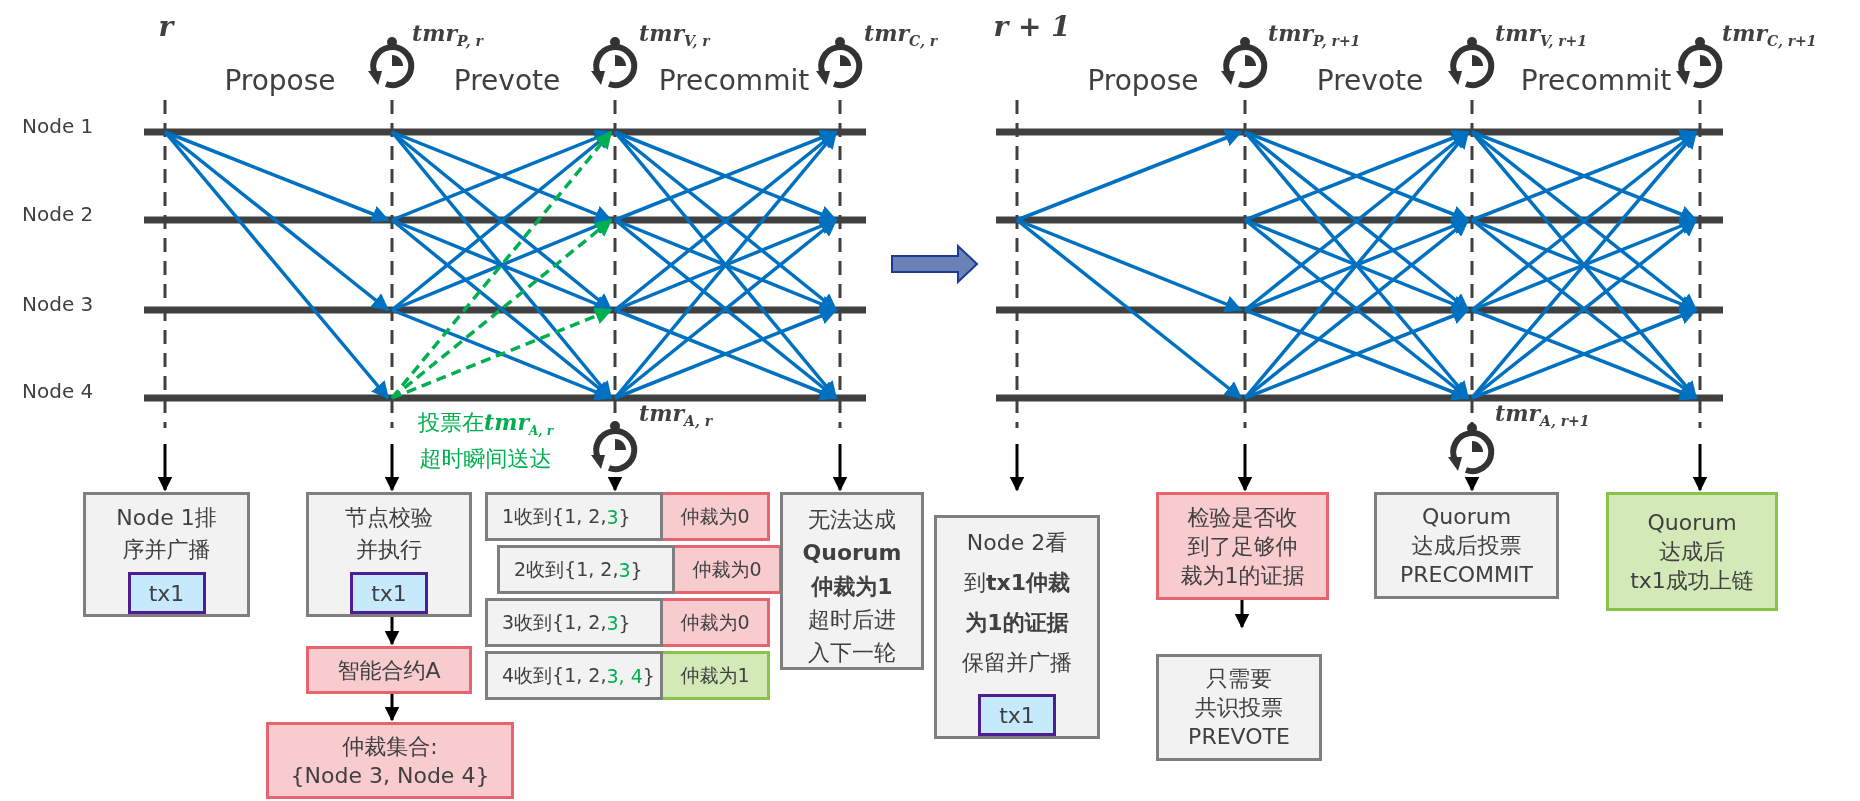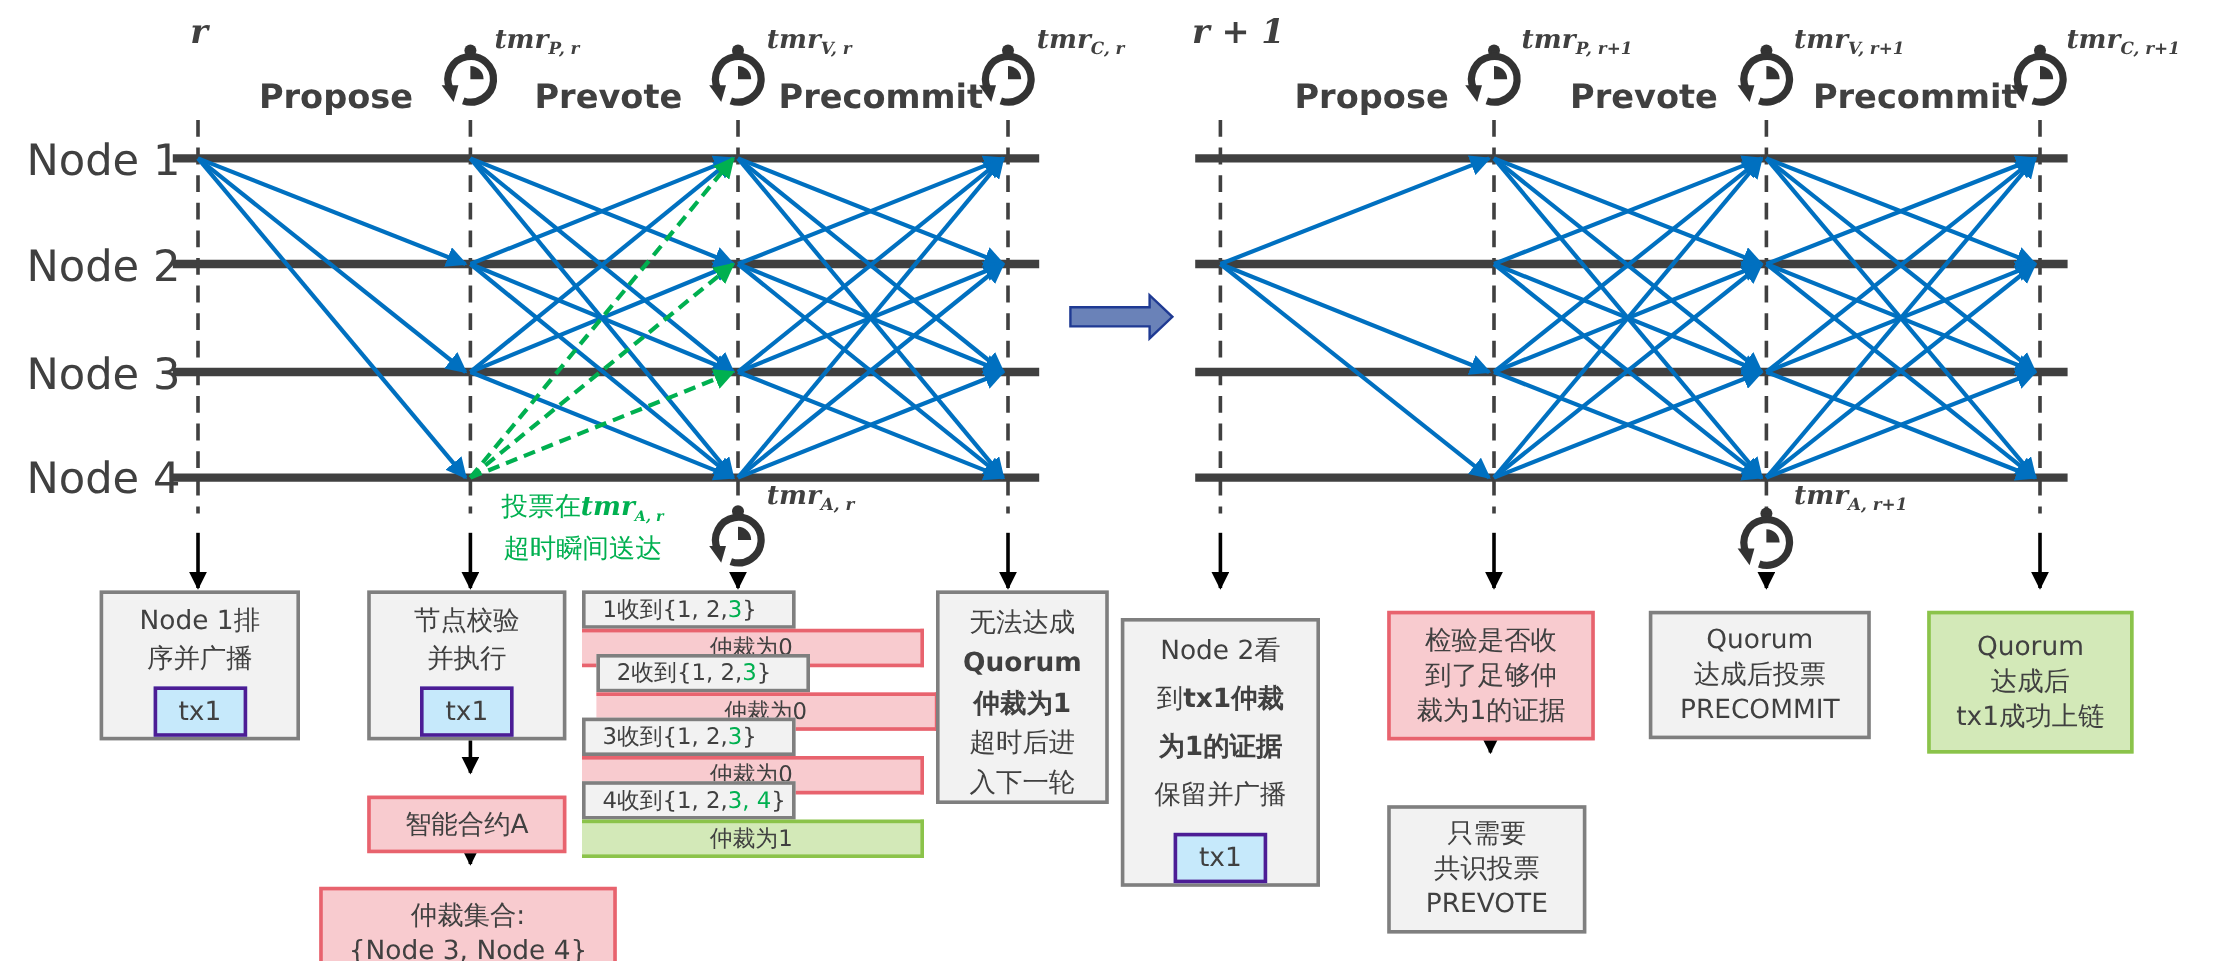--- a/index.html
+++ b/index.html
@@ -1,31 +1,31 @@
 <!DOCTYPE html>
 <html><head>
 <meta charset="utf-8">
 <style>
   html, body { margin:0; padding:0; background:#ffffff; }
   body { width:1860px; height:801px; position:relative; overflow:hidden; font-family:"DejaVu Sans", sans-serif; color:#404040; }
   #stage { position:absolute; left:0; top:0; width:1860px; height:801px; }
   .box { position:absolute; box-sizing:border-box; border:3px solid #7f7f7f; background:#f2f2f2; display:flex; flex-direction:column; align-items:center; justify-content:space-between; text-align:center; font-size:22px; line-height:29px; color:#404040; padding-top:8px; }
   .box.red { background:#f8cbcf; border-color:#e8636e; }
   .box.green { background:#d3e9b8; border-color:#8bc34a; }
-  .box.center { justify-content:center; padding-top:0;margin-top:17px; }
+  .box.center { justify-content:center; padding-top:0; }
   .tx { box-sizing:border-box; border:3px solid #4c1d95; background:#c6e9fb; width:78px; height:42px; display:flex; align-items:center; justify-content:center; font-size:22px; margin-top:6px; }
   .line { white-space:nowrap; }
   .bold { font-weight:bold; }
-  .row { position:absolute; left:485px; width:285px; height:49px; display:flex; box-sizing:border-box;flex-direction:column; }
+  .row { position:absolute; left:485px; width:285px; height:49px; display:flex; box-sizing:border-box; }
   .row .l { width:178px; box-sizing:border-box; border:3px solid #7f7f7f; background:#f2f2f2; display:flex; align-items:center; padding-left:14px; font-size:19px; white-space:nowrap; }
   .row .r { flex:1; box-sizing:border-box; border:3px solid #e8636e; border-left:none; background:#f8cbcf; display:flex; align-items:center; justify-content:center; font-size:19px; }
   .row .r.ok { border-color:#8bc34a; background:#d3e9b8; }
   .g { color:#00b050; }
-  .nodelabel { position:absolute; left:22px; font-size:36px; color:#404040; white-space:nowrap; }
-  .phase { position:absolute; font-size:28px; font-weight:bold; color:#404040; white-space:nowrap; transform:translateX(-50%); }
+  .nodelabel { position:absolute; left:22px; font-size:20px; color:#404040; white-space:nowrap; }
+  .phase { position:absolute; font-size:28px; font-weight:normal; color:#404040; white-space:nowrap; transform:translateX(-50%); }
   .rlabel { position:absolute; font-family:"DejaVu Serif", serif; font-style:italic; font-weight:bold; font-size:28px; color:#404040; white-space:nowrap; transform:translateX(-50%); }
   .tmr { position:absolute; font-family:"DejaVu Serif", serif; font-style:italic; font-weight:bold; font-size:22px; color:#404040; white-space:nowrap; }
   .tmr sub { font-size:14px; vertical-align:-5px; }
   .note { position:absolute; color:#00b050; font-size:22px; line-height:28px; text-align:center; white-space:nowrap; }
   .note i { font-family:"DejaVu Serif", serif; font-weight:bold; }
   .note sub { font-size:12px; }
 </style>
 </head>
 <body>
 

